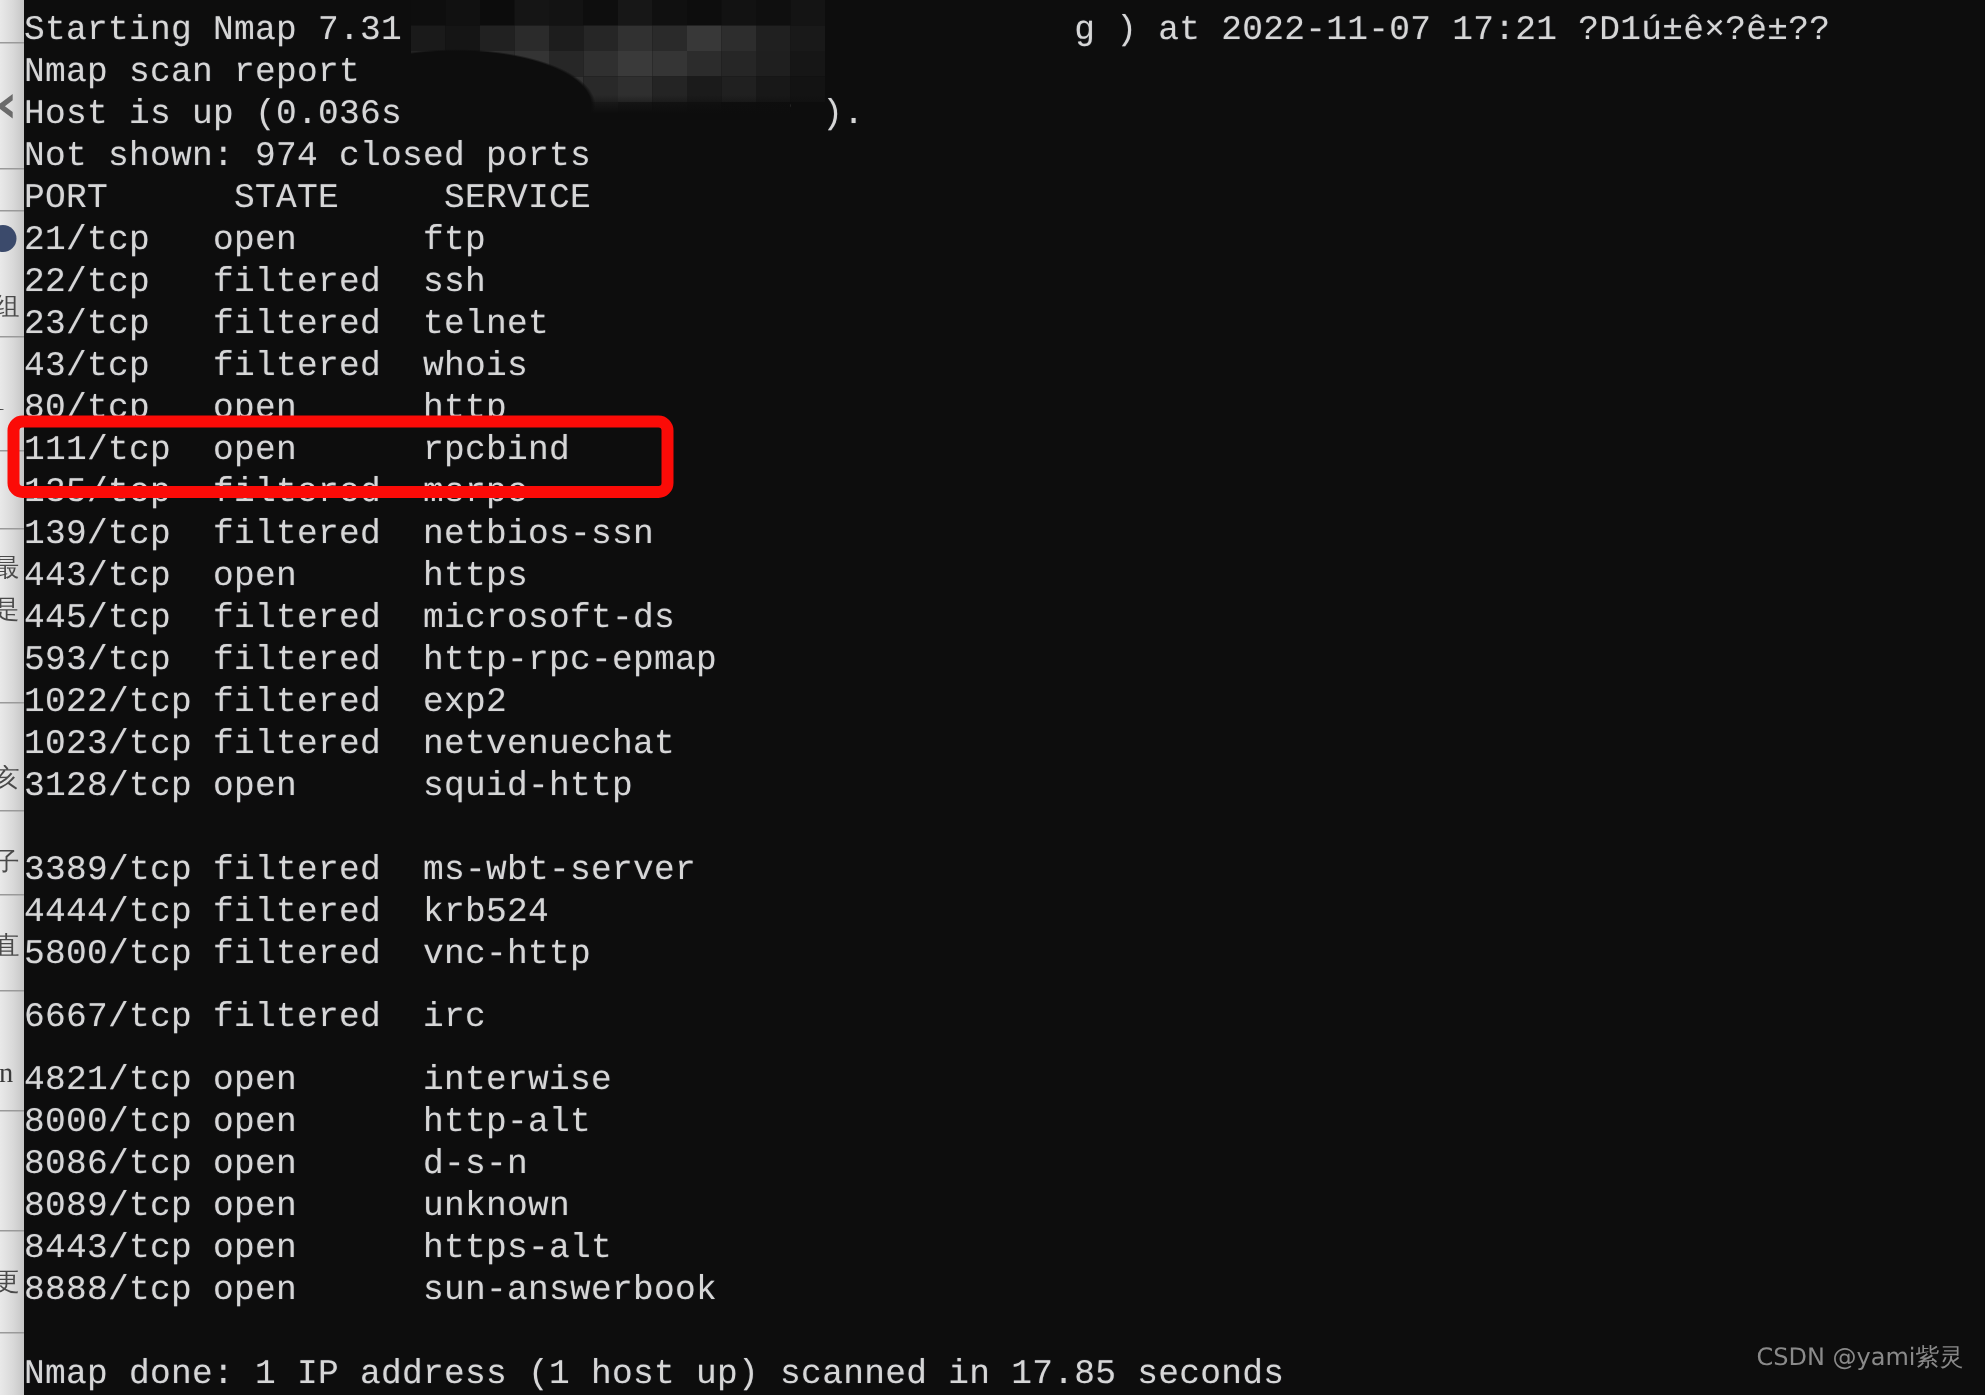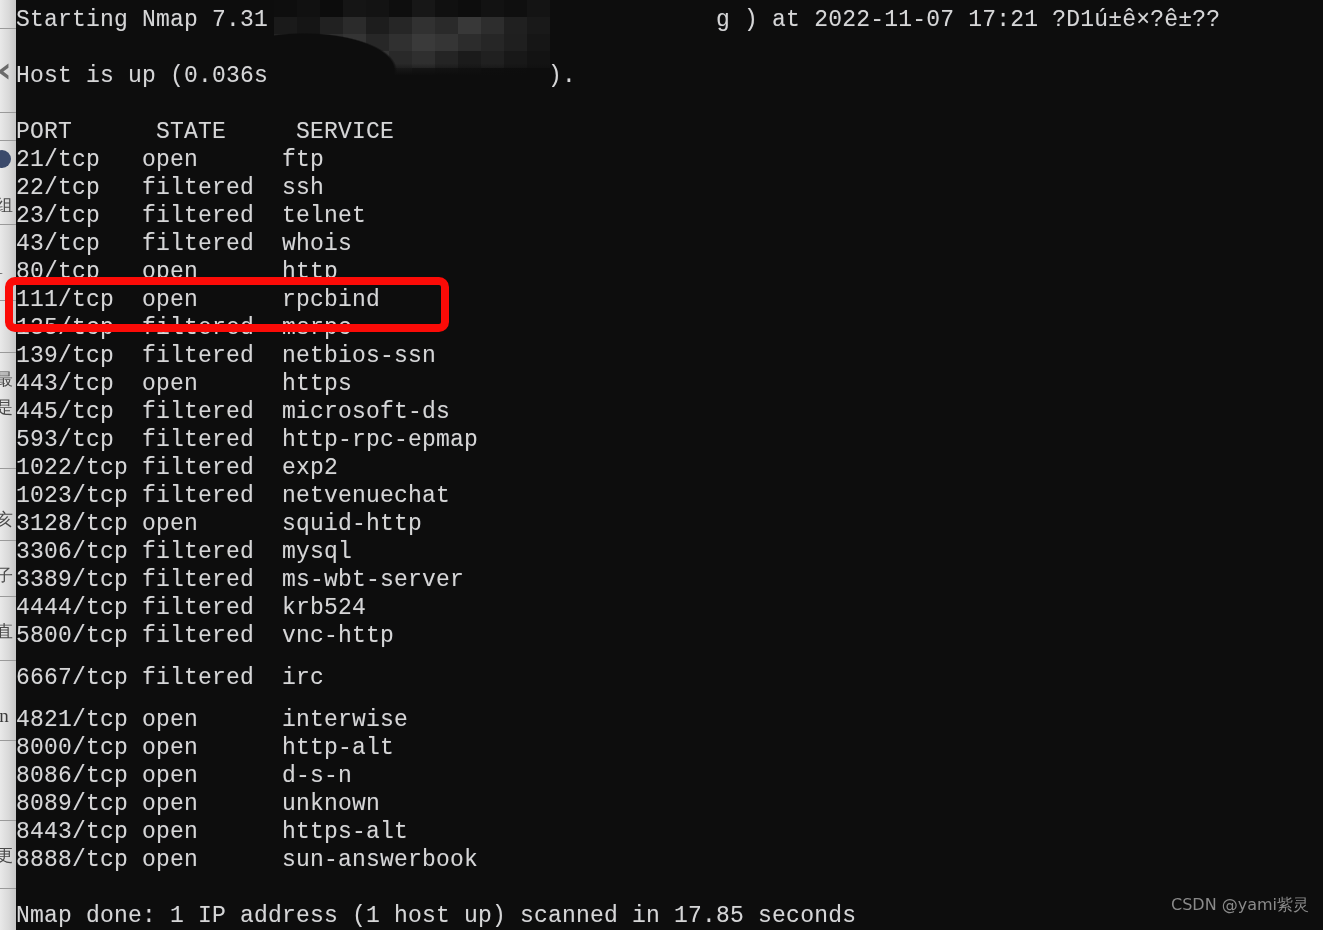--- a/index.html
+++ b/index.html
@@ -181,38 +181,39 @@
     <div class="cjk" style="top:510px">亥</div>
     <div class="cjk" style="top:566px">子</div>
     <div class="cjk" style="top:622px">直</div>
     <div class="latin" style="top:706px">in</div>
     <div class="cjk" style="top:846px">更</div>
   </div>
 
   <div id="terminal">
 
     <div class="line" style="top:6px">Starting Nmap 7.31                                g ) at 2022-11-07 17:21 ?D1ú±ê×?ê±??</div>
+    <div class="line" style="top:34px">Nmap scan report</div>
     <div class="line" style="top:62px">Host is up (0.036s                ..oy).</div>
+    <div class="line" style="top:90px">Not shown: 974 closed ports</div>
     <div class="line" style="top:118px">PORT      STATE     SERVICE</div>
 
     <div class="line" style="top:146px">21/tcp   open      ftp</div>
     <div class="line" style="top:174px">22/tcp   filtered  ssh</div>
     <div class="line" style="top:202px">23/tcp   filtered  telnet</div>
     <div class="line" style="top:230px">43/tcp   filtered  whois</div>
     <div class="line" style="top:258px">80/tcp   open      http</div>
     <div class="line" style="top:286px">111/tcp  open      rpcbind</div>
     <div class="line" style="top:314px">135/tcp  filtered  msrpc</div>
     <div class="line" style="top:342px">139/tcp  filtered  netbios-ssn</div>
     <div class="line" style="top:370px">443/tcp  open      https</div>
     <div class="line" style="top:398px">445/tcp  filtered  microsoft-ds</div>
     <div class="line" style="top:426px">593/tcp  filtered  http-rpc-epmap</div>
     <div class="line" style="top:454px">1022/tcp filtered  exp2</div>
     <div class="line" style="top:482px">1023/tcp filtered  netvenuechat</div>
     <div class="line" style="top:510px">3128/tcp open      squid-http</div>
-    <div class="line" style="top:538px">3306/tcp filtered  mysql</div>
     <div class="line" style="top:566px">3389/tcp filtered  ms-wbt-server</div>
     <div class="line" style="top:594px">4444/tcp filtered  krb524</div>
     <div class="line" style="top:622px">5800/tcp filtered  vnc-http</div>
     <div class="line" style="top:664px">6667/tcp filtered  irc</div>
     <div class="line" style="top:706px">4821/tcp open      interwise</div>
     <div class="line" style="top:734px">8000/tcp open      http-alt</div>
     <div class="line" style="top:762px">8086/tcp open      d-s-n</div>
     <div class="line" style="top:790px">8089/tcp open      unknown</div>
     <div class="line" style="top:818px">8443/tcp open      https-alt</div>
     <div class="line" style="top:846px">8888/tcp open      sun-answerbook</div>

